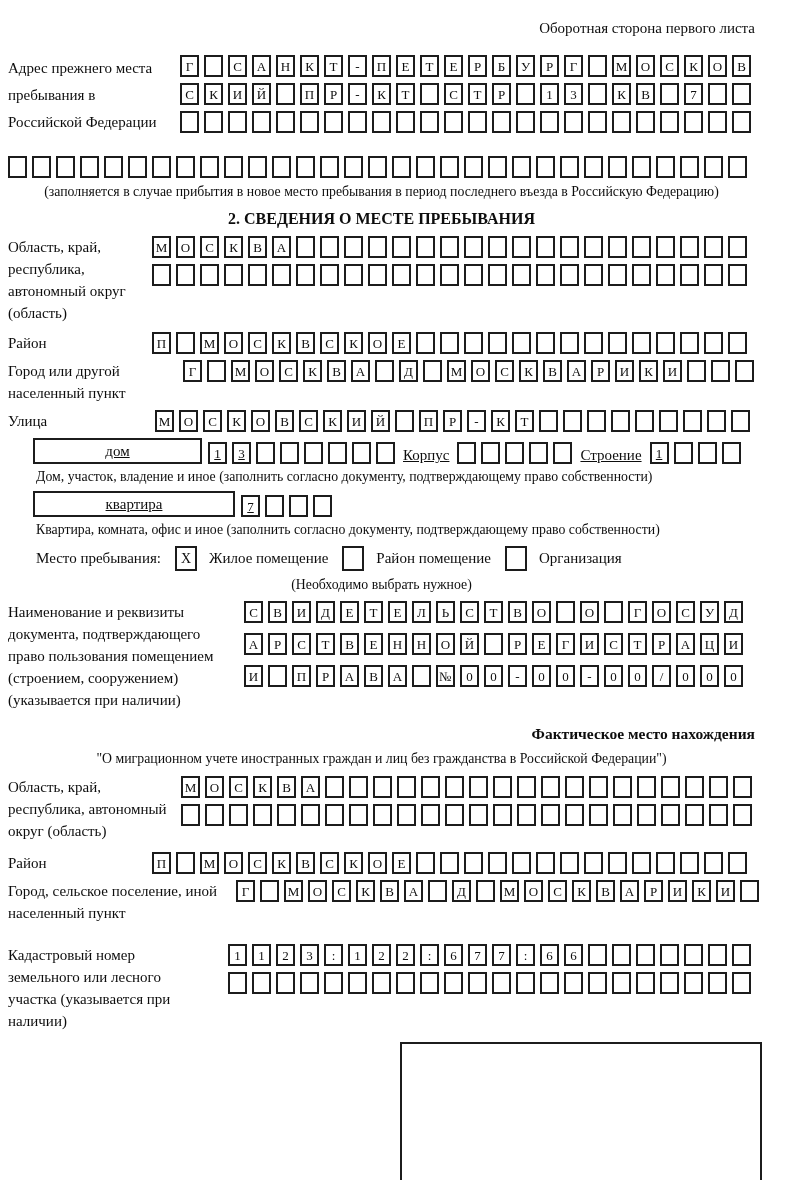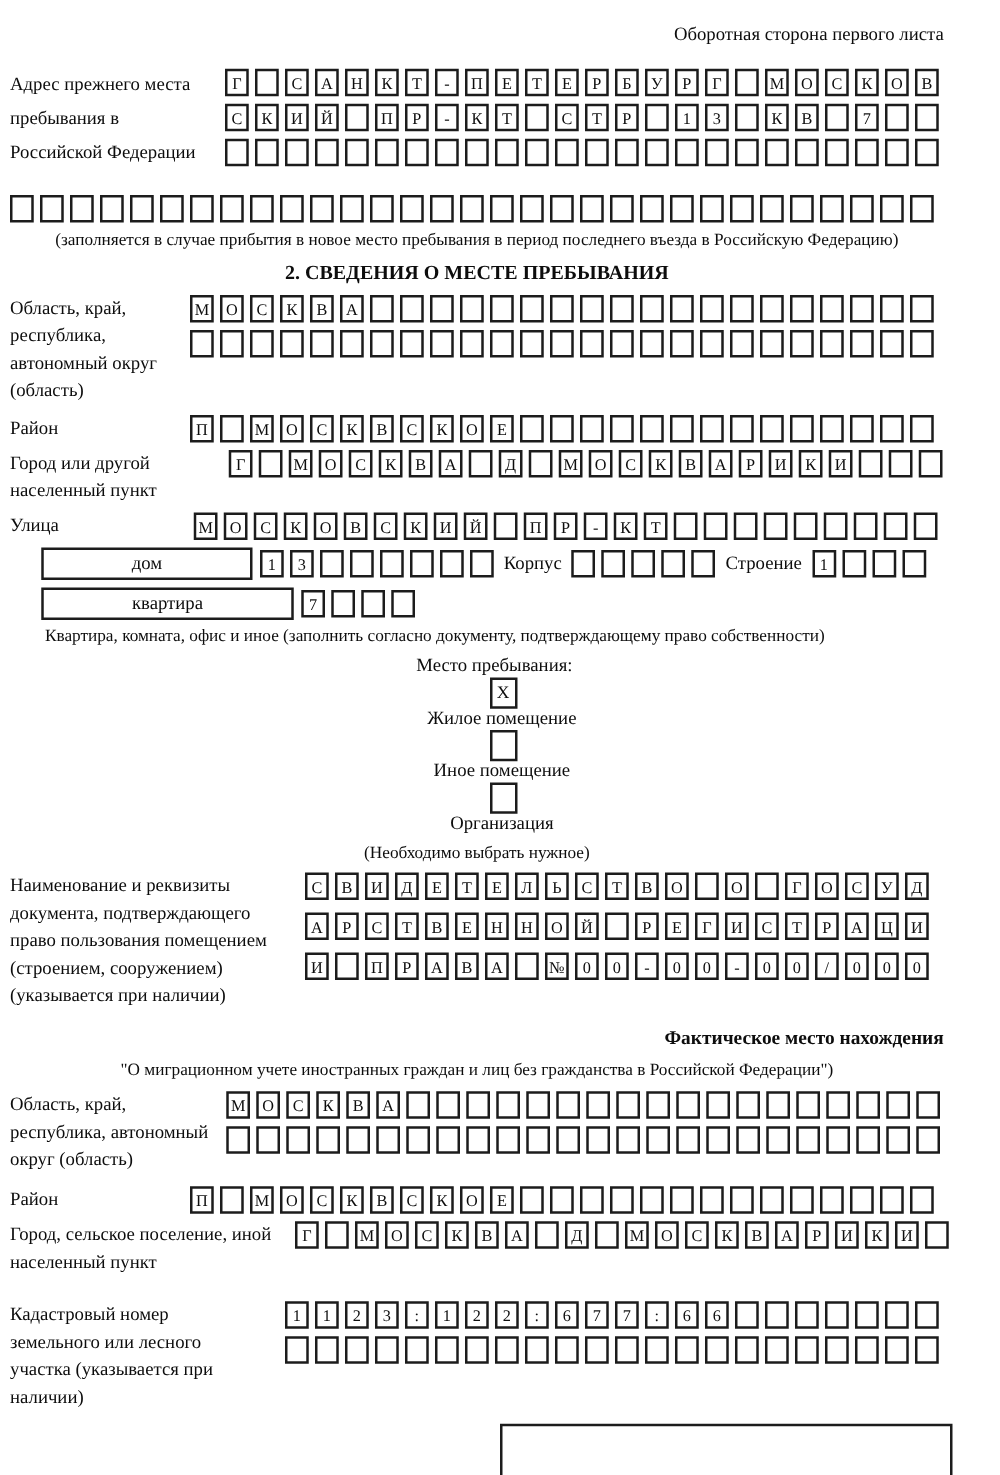--- a/index.html
+++ b/index.html
@@ -30,26 +30,26 @@
 
   .caption{font-size:13.8px;line-height:17px;}
   .caption.center{text-align:center;margin:5px 0 4px 0;}
   .caption.left{margin:4px 0 6px 28px;}
 
   h2{font-size:16px;text-align:center;margin:10px 0 8px 0;font-weight:bold;}
   h3{font-size:15.5px;text-align:right;margin:14px 0 6px 0;font-weight:bold;}
 
   .named-box{box-sizing:border-box;height:26px;border:2px solid #1c1c1c;
              display:flex;align-items:center;justify-content:center;font-size:15px;}
-  .house-row,.apt-row{display:flex;align-items:center;margin:6px 0 0 25px;}
+  .house-row,.apt-row{display:flex;align-items:flex-end;margin:6px 0 0 25px;text-decoration:underline;}
   .inline-label{font-size:15px;margin:0 8px;}
   .box-dom{width:169px;margin-right:6px;}
   .box-kv{width:202px;margin-right:6px;}
 
-  .stay-row{display:flex;align-items:center;margin:8px 0 0 28px;font-size:15px;flex-direction:column;}
+  .stay-row{display:flex;align-items:center;margin:8px 0 0 28px;font-size:15px;}
   .checkbox{box-sizing:border-box;width:22px;height:25px;border:2px solid #1c1c1c;
             display:inline-flex;align-items:center;justify-content:center;
             font-size:14px;}
   .stay-row .opt{margin-left:12px;}
   .stay-row .cb{margin-left:14px;}
 
   .doc-rows{display:flex;flex-direction:column;gap:10px;}
 
   .subtitles{font-size:13.8px;text-align:center;line-height:19px;margin-bottom:8px;}
 
@@ -366,38 +366,39 @@
           <span class="cell"></span>
         </div>
       <span class="inline-label">Строение</span>
       <div class="cells">
           <span class="cell">1</span>
           <span class="cell"></span>
           <span class="cell"></span>
           <span class="cell"></span>
         </div>
     </div>
+    <div class="caption left">Дом, участок, владение и иное (заполнить согласно документу, подтверждающему право собственности)</div>
 
     <div class="apt-row">
       <div class="named-box box-kv">квартира</div>
       <div class="cells">
           <span class="cell">7</span>
           <span class="cell"></span>
           <span class="cell"></span>
           <span class="cell"></span>
         </div>
     </div>
     <div class="caption left">Квартира, комната, офис и иное (заполнить согласно документу, подтверждающему право собственности)</div>
 
     <div class="stay-row">
       <span>Место пребывания:</span>
       <span class="checkbox cb">X</span>
       <span class="opt">Жилое помещение</span>
       <span class="checkbox cb"></span>
-      <span class="opt">Иное помещение</span>
+      <span class="opt">Район помещение</span>
       <span class="checkbox cb"></span>
       <span class="opt">Организация</span>
     </div>
     <div class="caption center">(Необходимо выбрать нужное)</div>
 
     <div class="field mt8">
       <div class="label lb-doc">
         <div class="inner">Наименование и реквизиты документа, подтверждающего право пользования помещением (строением, сооружением) (указывается при наличии)</div>
       </div>
       <div class="doc-rows">

